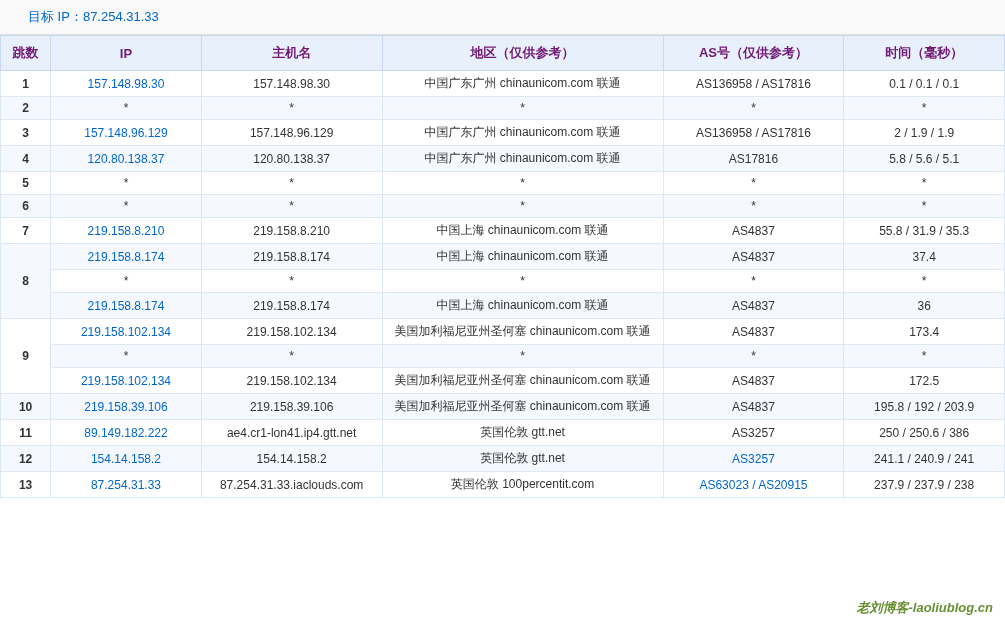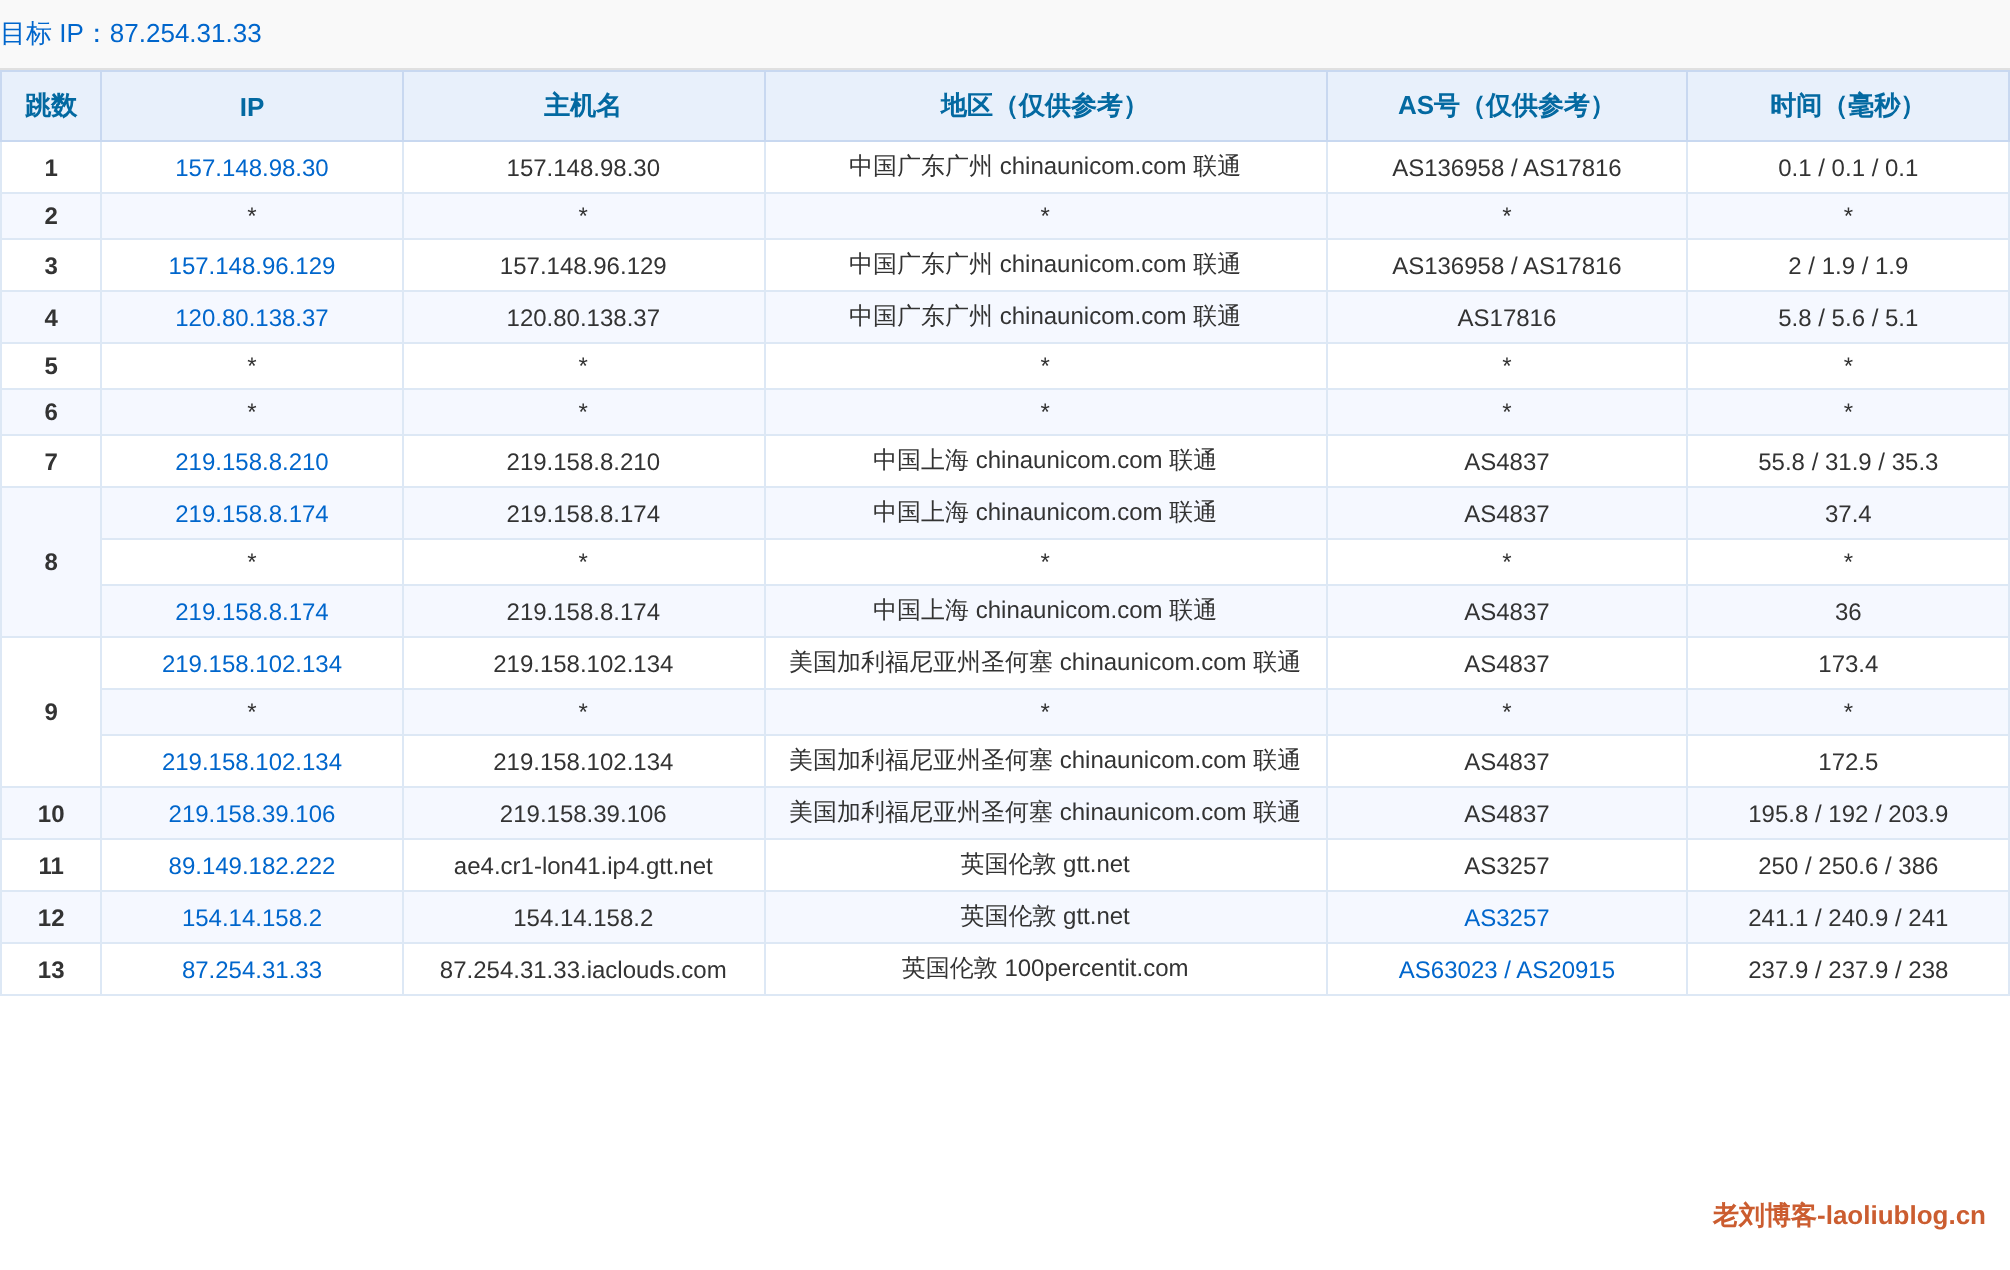--- a/index.html
+++ b/index.html
@@ -3,21 +3,21 @@
   <meta charset="utf-8">
   <style>
     * { margin: 0; padding: 0; box-sizing: border-box; }
     body {
       font-family: Arial, "Microsoft YaHei", sans-serif;
       font-size: 13px;
       background: #fff;
       color: #333;
     }
     .target-ip {
-      padding: 8px 0;
+      padding: 8px 28px;
       font-size: 13px;
       color: #333;
       border-bottom: 1px solid #e0e0e0;
       background: #f9f9f9;
     }
     .target-ip span {
       color: #0066cc;
     }
     table {
       width: 100%;
@@ -25,21 +25,21 @@
       table-layout: fixed;
     }
     thead tr {
       background: #e8f0fb;
     }
     th {
       padding: 8px 6px;
       text-align: center;
       border: 1px solid #c8d8f0;
       font-weight: bold;
-      color: #0369a1;
+      color: #701a75;
       font-size: 13px;
     }
     td {
       padding: 4px 6px;
       text-align: center;
       border: 1px solid #dde8f5;
       font-size: 12px;
       color: #333;
     }
     tr:nth-child(even) td {
@@ -55,24 +55,25 @@
     .col-hop { width: 5%; }
     .col-ip { width: 15%; }
     .col-host { width: 18%; }
     .col-region { width: 28%; }
     .col-as { width: 18%; text-align: center; }
     .col-time { width: 16%; }
     .watermark {
       position: fixed;
       bottom: 18px;
       right: 12px;
-      color: #c2410c;
+      color: #4d7c0f;
       font-size: 13px;
       font-weight: bold;
       opacity: 0.85;
+      font-style: italic;
     }
   </style>
 </head>
 <body>
 
 <div class="target-ip">
   <span>目标 IP：</span><span>87.254.31.33</span>
 </div>
 
 <table>

